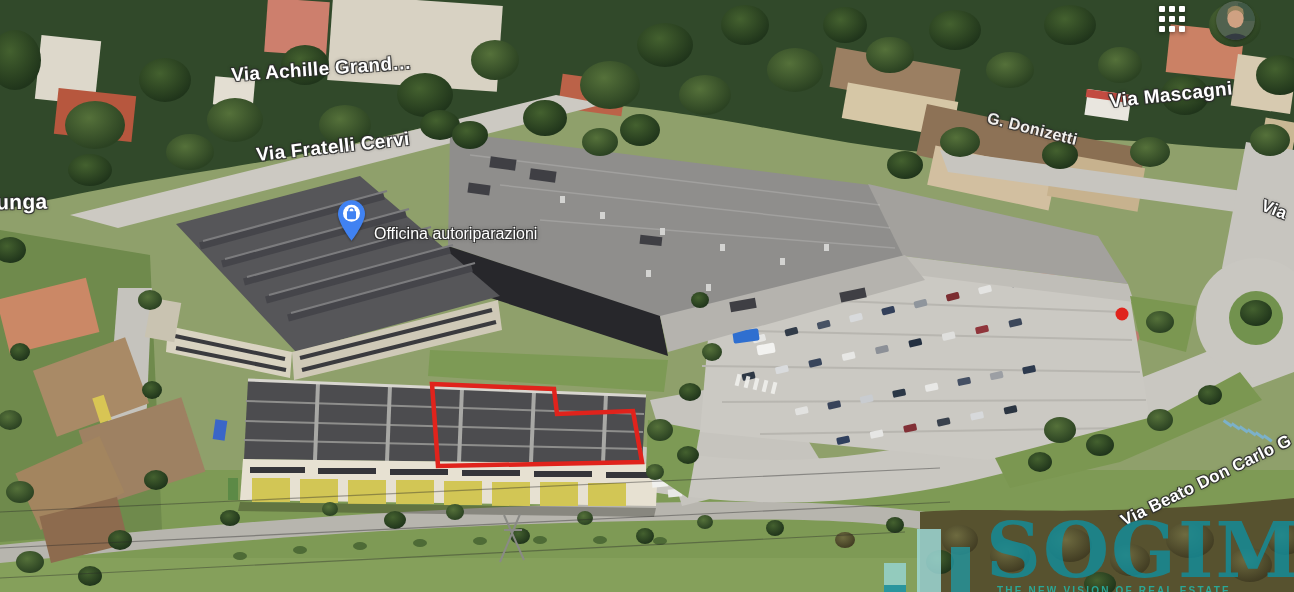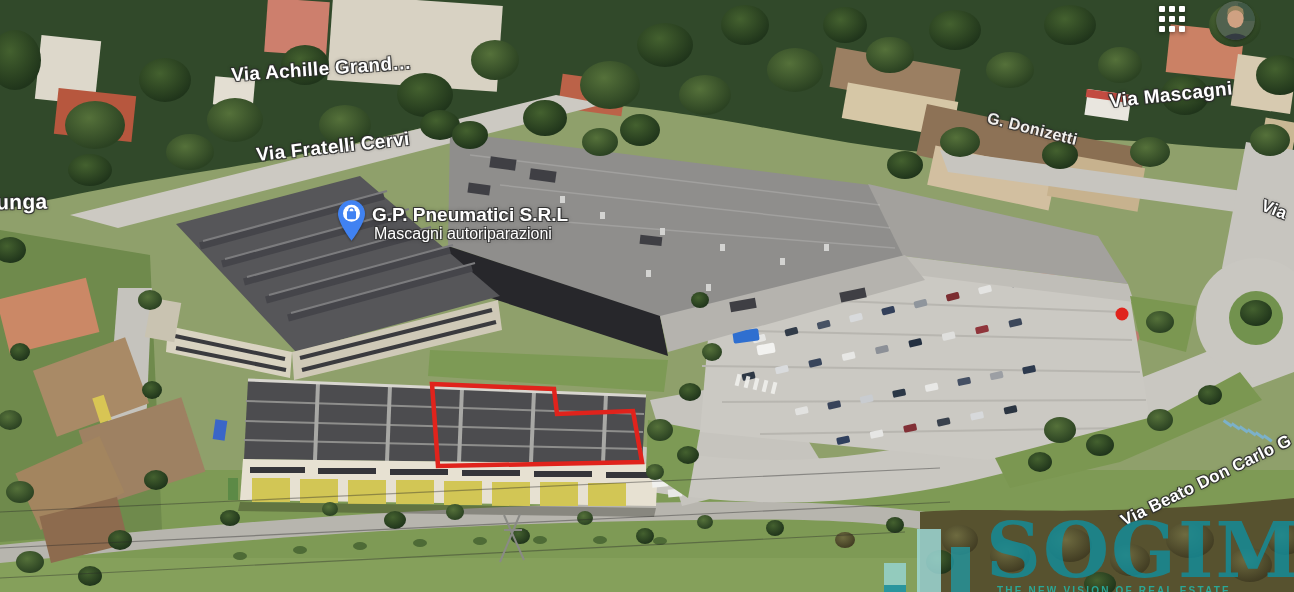--- a/index.html
+++ b/index.html
@@ -418,22 +418,21 @@
   <div class="street-label" style="left:1122px;top:512px;font-size:17px;transform:rotate(-26deg);transform-origin:left center;">Via Beato Don Carlo G</div>
   <div class="street-label" style="left:1261px;top:200px;font-size:17px;transform:rotate(22deg);">Via</div>
 
   <div class="poi" style="left:338px;top:198px;width:380px;height:50px;cursor:pointer;">
     <svg width="27" height="45" viewBox="0 0 28 42" style="position:absolute;left:0;top:0;filter:drop-shadow(0 1px 1px rgba(0,0,0,.4));">
       <path d="M14 0C6.3 0 0 6.3 0 14c0 10 14 28 14 28s14-18 14-28C28 6.3 21.7 0 14 0z" fill="#4082f2"></path>
       <circle cx="14" cy="13.5" r="8.8" fill="#ffffff"></circle>
       <path d="M11.3 12.8v-2.2a2.7 2.7 0 0 1 5.4 0v2.2" fill="none" stroke="#4082f2" stroke-width="1.4"></path>
       <path d="M9.3 11.5h9.4v6.6c0 .9-.7 1.6-1.6 1.6h-6.2c-.9 0-1.6-.7-1.6-1.6z" fill="#4082f2"></path>
     </svg>
-    <div class="poi-title" style="left:34px;top:6px;">G.P. Pneumatici S.R.L</div>
-    <div class="poi-sub" style="left:36px;top:27px;">Mascagni autoriparazioni</div>
+    <div class="poi-sub" style="left:36px;top:27px;">Officina autoriparazioni</div>
   </div>
 
   <div class="apps-grid" title="">
     <span></span>
       <span></span>
       <span></span>
     <span></span>
       <span></span>
       <span></span>
     <span></span>

